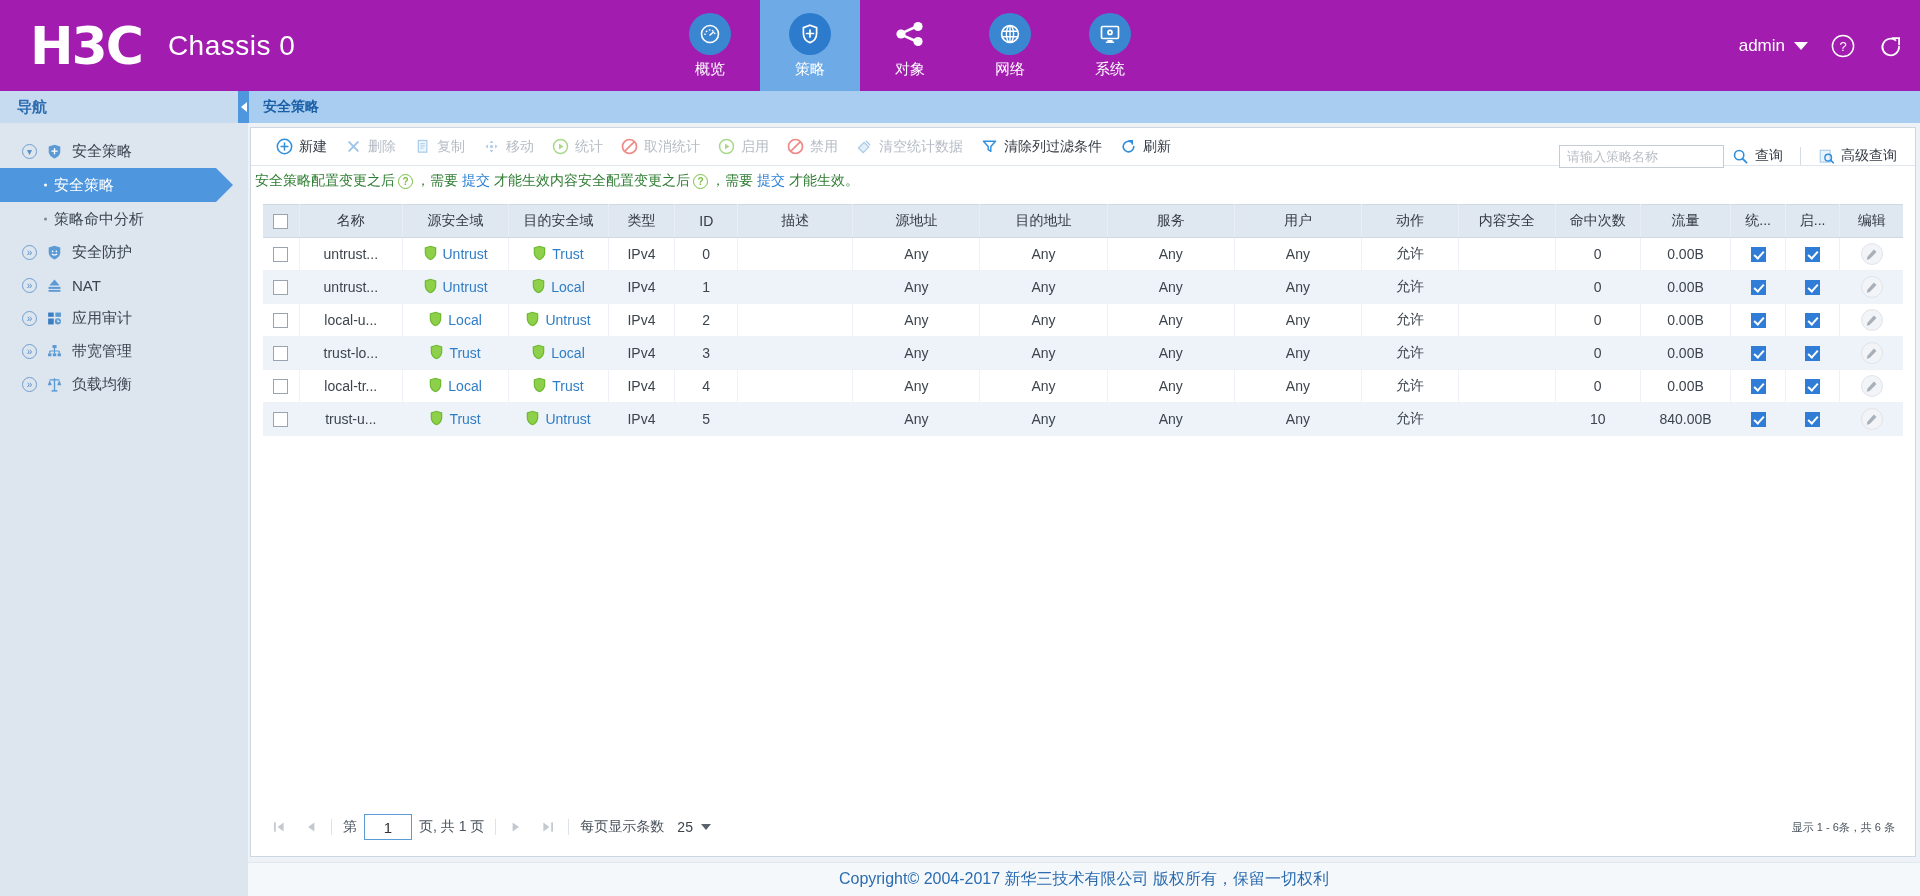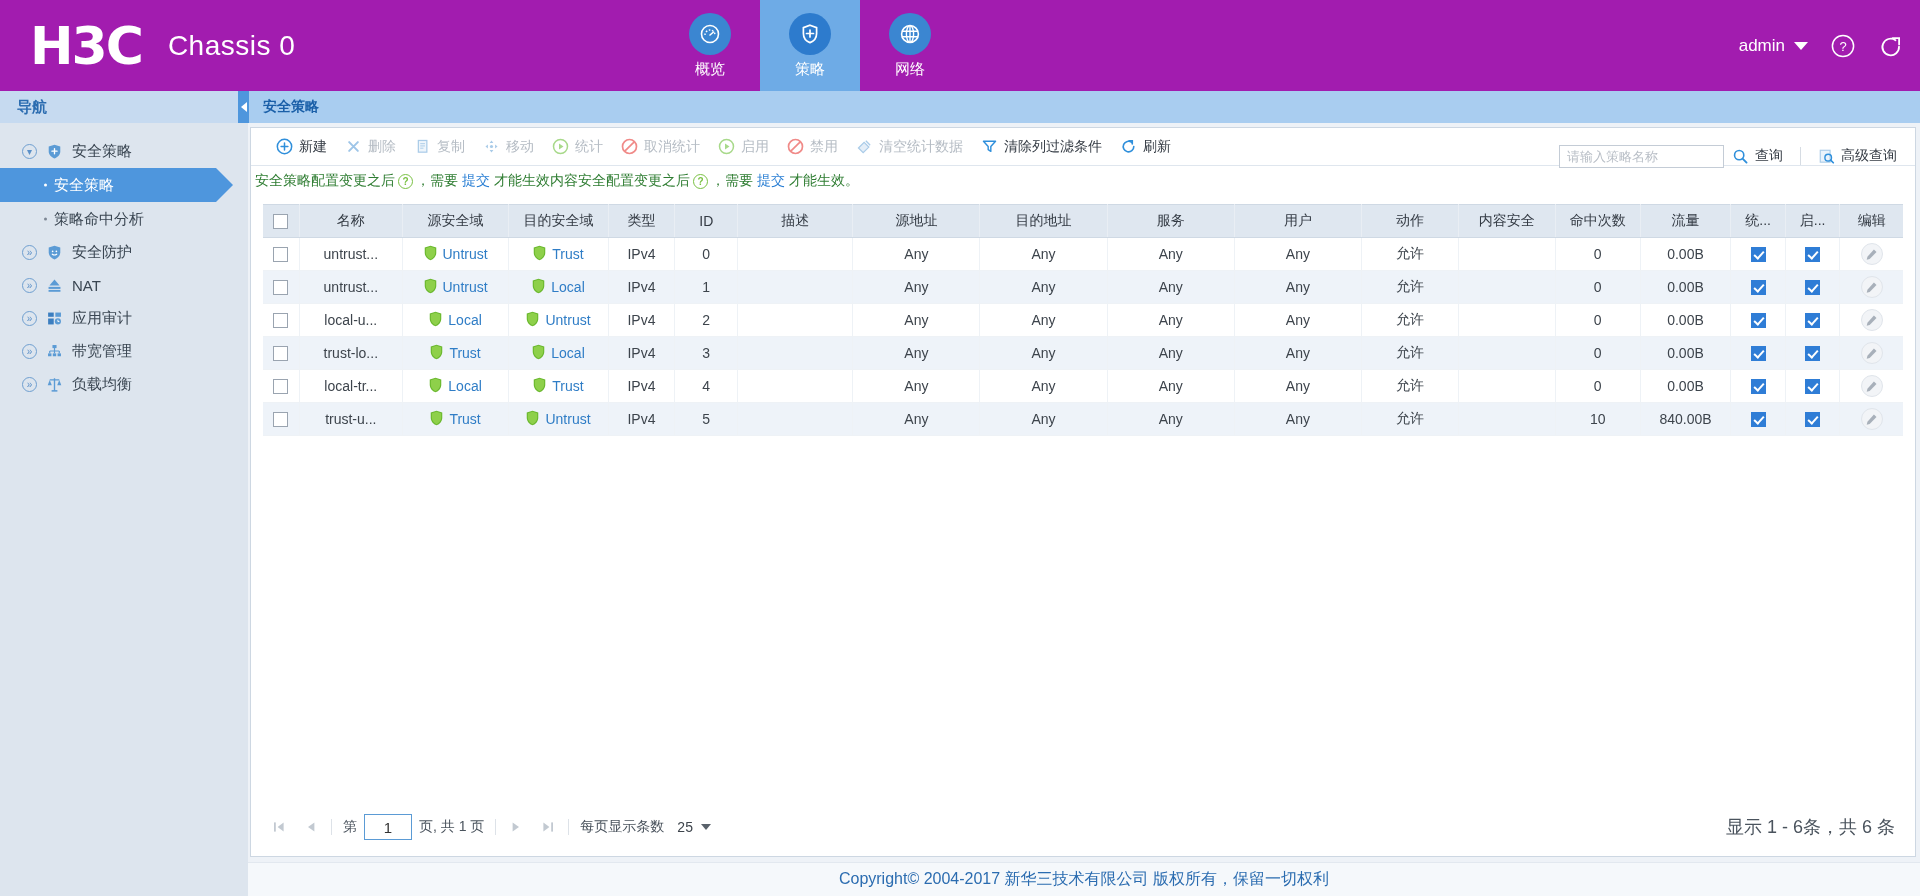--- a/index.html
+++ b/index.html
@@ -242,21 +242,21 @@
   .pg-size {
     display: inline-flex; align-items: center; gap: 8px; margin-left: 6px; cursor: pointer;
   }
   .pg-size .val { font-size: 14px; color: #3d444c; }
   .pg-size .cd {
     width: 0; height: 0;
     border-left: 5px solid transparent; border-right: 5px solid transparent;
     border-top: 6px solid #5a626b;
   }
   .pg-count {
-    position: absolute; right: 8px; font-size: 18px; color: #4a535d;
+    position: absolute; right: 8px; font-size: 11px; color: #4a535d;
   }
 
   
   .footer {
     position: absolute; left: 248px; bottom: 0; width: 1672px; height: 34px;
     display: flex; align-items: center; justify-content: center;
     background: #f5f8fb; border-top: 1px solid #e2e8ef;
     color: #2b6cb0; font-size: 16px;
   }
 </style>
@@ -282,29 +282,51 @@
     </div>
     <div class="nav-mod active">
       <span class="circ">
         <svg width="24" height="24" viewBox="0 0 24 24">
             <path d="M12 3.2 L18.6 5.6 V11.5 C18.6 15.6 15.7 19.2 12 20.6 C8.3 19.2 5.4 15.6 5.4 11.5 V5.6 Z" fill="none" stroke="#fff" stroke-width="1.7"></path>
             <path d="M12 8 v7 M8.5 11.5 h7" stroke="#fff" stroke-width="1.7" stroke-linecap="round"></path>
           </svg>
       </span>
       <span class="lbl">策略</span>
     </div>
+    <div class="nav-mod noc">
+      <span class="circ">
+        <svg width="30" height="28" viewBox="0 0 30 28">
+            <circle cx="6" cy="14" r="4.6" fill="#fff"></circle>
+            <circle cx="23" cy="6.5" r="4.6" fill="#fff"></circle>
+            <circle cx="23" cy="21.5" r="4.6" fill="#fff"></circle>
+            <path d="M8 12.6 L21 6.8 M8 15.4 L21 21.2" stroke="#fff" stroke-width="2.6"></path>
+          </svg>
+      </span>
+      <span class="lbl">对象</span>
+    </div>
     <div class="nav-mod">
       <span class="circ">
         <svg width="24" height="24" viewBox="0 0 24 24">
             <circle cx="12" cy="12" r="8.4" fill="none" stroke="#fff" stroke-width="1.6"></circle>
             <ellipse cx="12" cy="12" rx="3.6" ry="8.4" fill="none" stroke="#fff" stroke-width="1.4"></ellipse>
             <path d="M3.8 9.3 h16.4 M3.8 14.7 h16.4 M12 3.6 v16.8" stroke="#fff" stroke-width="1.4"></path>
           </svg>
       </span>
       <span class="lbl">网络</span>
+    </div>
+    <div class="nav-mod">
+      <span class="circ">
+        <svg width="24" height="24" viewBox="0 0 24 24">
+            <rect x="3.5" y="4.5" width="17" height="12" rx="1.2" fill="none" stroke="#fff" stroke-width="1.7"></rect>
+            <circle cx="12" cy="10.4" r="2.9" fill="#fff"></circle>
+            <circle cx="12" cy="10.4" r="1.1" fill="#3b86d1"></circle>
+            <path d="M10 18.8 h4 M8.5 20.2 h7" stroke="#fff" stroke-width="1.6" stroke-linecap="round"></path>
+          </svg>
+      </span>
+      <span class="lbl">系统</span>
     </div>
   </div>
 
   <div class="header-right">
     <div class="admin-wrap">
       <span class="admin-name">admin</span>
       <span class="caret-down"></span>
     </div>
     <span class="hdr-icon">
       <svg width="26" height="26" viewBox="0 0 26 26">

